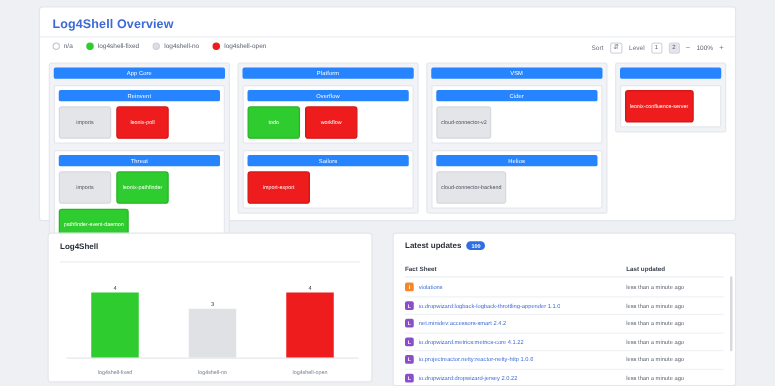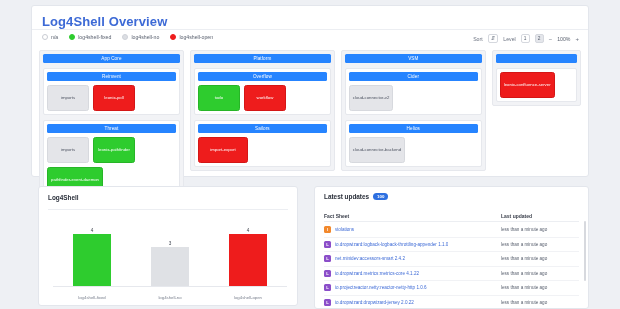--- a/index.html
+++ b/index.html
@@ -18,21 +18,21 @@
   }
 
   
   #overview-card {
     position: absolute;
     left: 31px; top: 5px;
     width: 558px; height: 172px;
   }
   #overview-title {
     position: absolute; left: 10px; top: 8px;
-    font-size: 13px; font-weight: bold;
+    font-size: 10px; font-weight: bold;
     color: #3d6ad6; letter-spacing: .1px;
   }
   #overview-divider {
     position: absolute; left: 0; top: 23px;
     width: 100%; height: 1px; background: #eceef2;
   }
 
   
   #legend {
     position: absolute; left: 10px; top: 28px;

